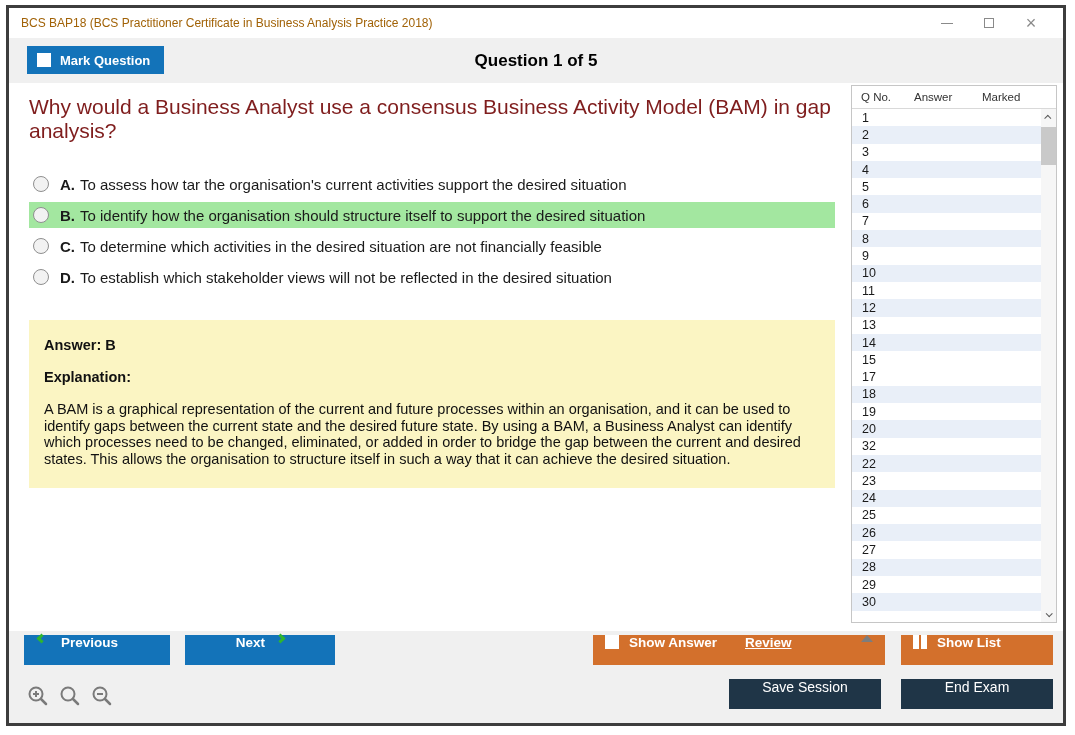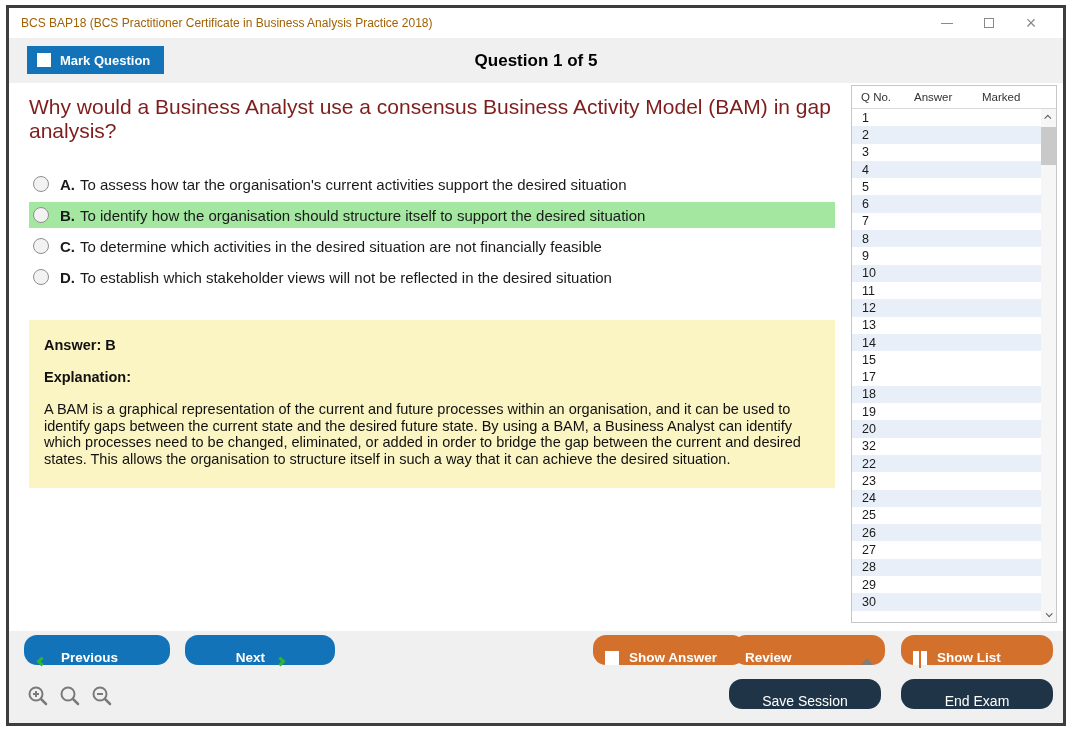--- a/index.html
+++ b/index.html
@@ -70,33 +70,33 @@
   .sb { position:absolute; top:0; right:0; width:15px; bottom:0; background:#f6f6f6; }
   .sb-btn { position:absolute; left:0; width:15px; height:16px; display:flex; align-items:center; justify-content:center; cursor:pointer; }
   .sb-up { top:0; } .sb-down { bottom:0; }
   .sb-chev { width:5px; height:5px; border-style:solid; border-color:#5a5a5a; }
   .chev-up { border-width:1.5px 0 0 1.5px; transform:rotate(45deg) translateY(1px); }
   .chev-down { border-width:0 1.5px 1.5px 0; transform:rotate(45deg) translateY(-1px); }
   .sb-thumb { position:absolute; left:0; top:18px; width:15px; height:38px; background:#c9c9c9; cursor:pointer; }
 
   
   .footer { flex:0 0 92px; background:#f0f0f0; position:relative; }
-  .fbtn { position:absolute; height:30px; top:4px; display:flex; align-items:flex-end; color:#fff; font-size:13.5px; font-weight:bold; cursor:pointer;border-radius:13px; }
+  .fbtn { position:absolute; height:30px; top:4px; display:flex; align-items:flex-start; color:#fff; font-size:13.5px; font-weight:bold; cursor:pointer; }
   .fbtn.blue { background:#1373b9; }
   .fbtn.orange { background:#d3702c; }
   .fbtn.navy { background:#1f3547; font-weight:normal; font-size:14px; justify-content:center; }
 
   .chev { display:inline-block; width:7px; height:7px; border-style:solid; border-color:#2fb52f; flex:0 0 auto; }
   .chev.left { border-width:0 0 3px 3px; transform:rotate(45deg); }
   .chev.right { border-width:0 3px 3px 0; transform:rotate(-45deg); }
 
   #btn-previous { left:15px; width:146px; padding:0 14px; gap:16px; }
   #btn-next { left:176px; width:150px; justify-content:center; gap:12px; }
   #btn-show-answer { left:584px; width:152px; padding:0 12px; gap:10px; }
-  #btn-review { left:724px; width:152px; padding:0 12px; justify-content:space-between; }
+  #btn-review { left:724px; width:152px; padding:0 12px; justify-content:space-between;text-decoration:underline; }
   #btn-show-list { left:892px; width:152px; padding:0 12px; gap:10px; }
   #btn-save-session { left:720px; width:152px; top:48px; }
   #btn-end-exam { left:892px; width:152px; top:48px; }
 
   .tri-up { width:0; height:0; border-left:6px solid transparent; border-right:6px solid transparent; border-bottom:7px solid #7d7d7d; }
   .checkmark { width:9px; height:5px; border-left:2px solid #d3702c; border-bottom:2px solid #d3702c; transform:rotate(-45deg); margin:4px auto 0 auto; }
 
   .zoomicons { position:absolute; left:18px; top:54px; display:flex; gap:10px; align-items:center; }
   .zicon { cursor:pointer; display:block; }
 </style>

